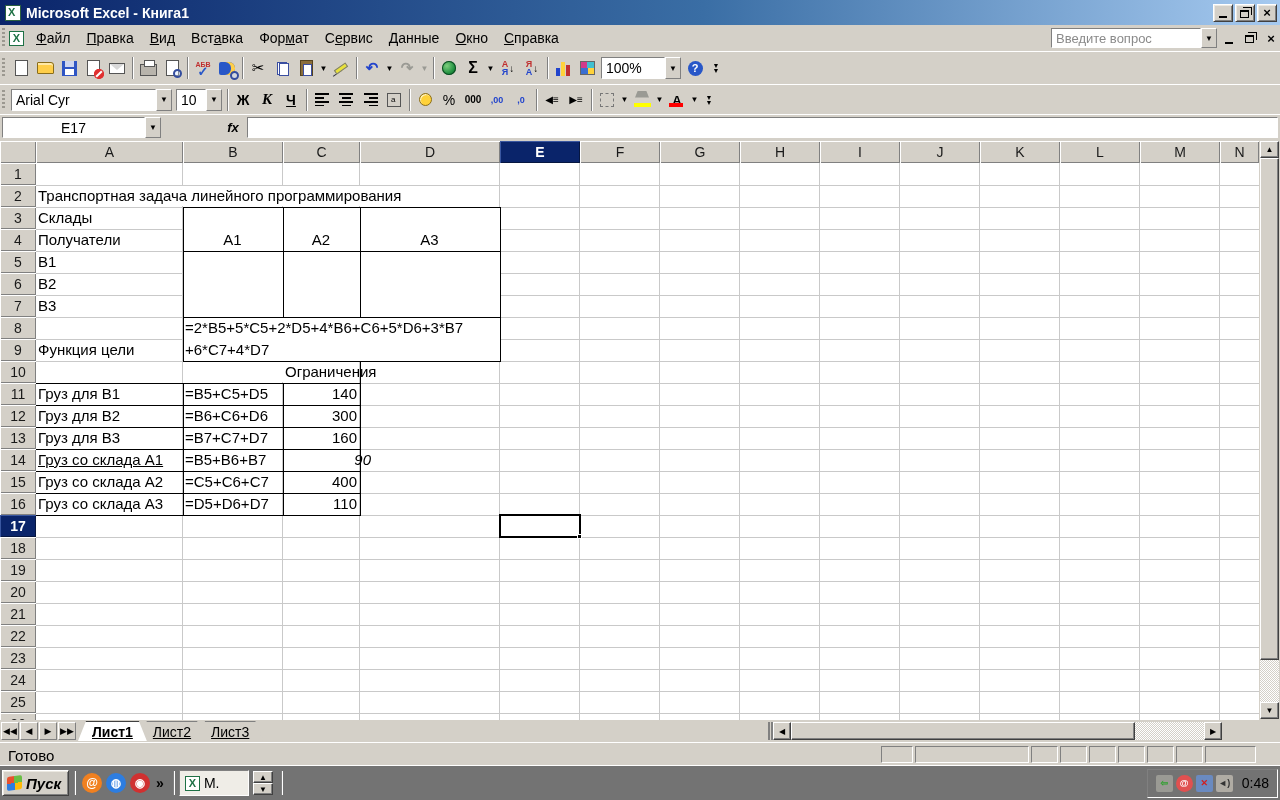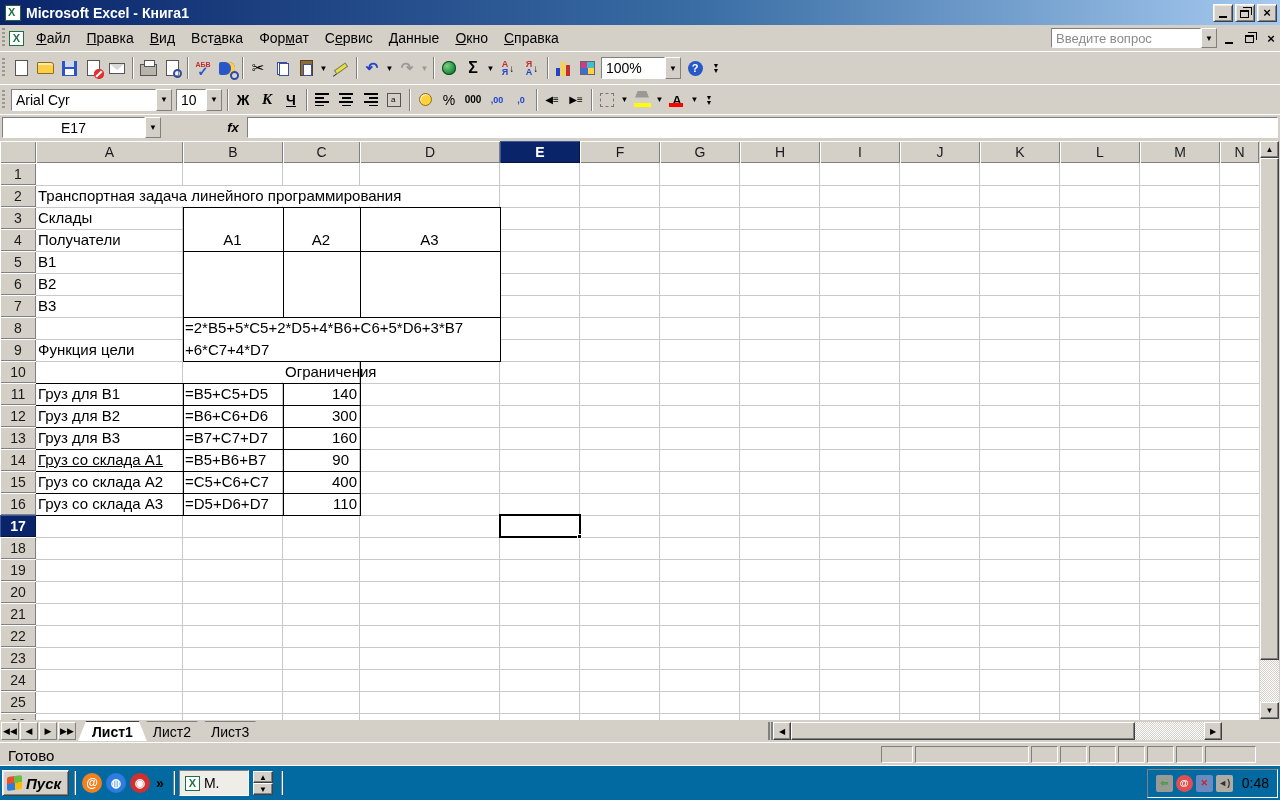--- a/index.html
+++ b/index.html
@@ -98,31 +98,31 @@
 
   
   .stipple { background-image:conic-gradient(#fff 25%, #d4d0c8 0 50%, #fff 0 75%, #d4d0c8 0); background-size:2px 2px; }
   .scroll-btn { background:#d4d0c8; border:1px solid; border-color:#fff #404040 #404040 #fff; box-shadow:inset -1px -1px 0 #808080; display:flex; align-items:center; justify-content:center; font-size:8px; color:#000; }
   .scroll-thumb { background:#d4d0c8; border:1px solid; border-color:#fff #404040 #404040 #fff; box-shadow:inset -1px -1px 0 #808080; }
   #vscroll { left:1259px; top:141px; width:21px; height:579px; background:#d4d0c8; }
 
   
   #tabrow { left:0; top:720px; width:1280px; height:22px; background:#d4d0c8; display:flex; align-items:center; }
   .tabnav { width:18px; height:18px; margin-left:1px; display:flex; align-items:center; justify-content:center; font-size:9px; background:#d4d0c8; border:1px solid; border-color:#fff #808080 #808080 #fff; }
-  .sheet-tab { height:20px; padding:0 14px; margin-left:-8px; display:flex; align-items:center; font-size:14px; clip-path:polygon(8px 0, calc(100% - 8px) 0, 100% 100%, 0 100%); background:#d4d0c8; border-top:1px solid #808080; color:#000; }
+  .sheet-tab { height:20px; padding:0 14px; margin-left:-8px; display:flex; align-items:center; font-size:14px; clip-path:polygon(8px 0, calc(100% - 8px) 0, 100% 100%, 0 100%); background:#d4d0c8; border-top:1px solid #808080; color:#000;text-decoration:underline; }
   .sheet-tab.active { background:#fff; font-weight:bold; z-index:3; border-top:1px solid #404040; }
   #tab-split { width:5px; height:18px; margin-left:auto; border-left:2px solid #808080; border-right:2px solid #808080; }
 
   
   #statusbar { left:0; top:742px; width:1280px; height:23px; background:#d4d0c8; border-top:1px solid #fff; }
   #status-text { left:8px; top:4px; font-size:15px; color:#000; }
   .status-pane { top:3px; height:17px; border:1px solid; border-color:#808080 #fff #fff #808080; }
 
   
-  #taskbar { left:0; top:765px; width:1280px; height:35px; background:#0369a1; border-top:1px solid #fff; display:flex; align-items:center; }
+  #taskbar { left:0; top:765px; width:1280px; height:35px; background:#737373; border-top:1px solid #fff; display:flex; align-items:center; }
   #start-btn { margin-left:2px; height:26px; padding:0 7px 0 4px; display:flex; align-items:center; gap:4px; font-size:15px; font-weight:bold; font-style:italic; }
   .winflag { width:15px; height:14px; display:inline-block; background:conic-gradient(#e8502d 0 25%, #6abe45 0 0); background:conic-gradient(from 0deg at 50% 50%, #6abe45 0 90deg, #ffba08 90deg 180deg, #2d7de0 180deg 270deg, #e8502d 270deg 360deg); transform:skewY(-8deg); border-radius:2px; }
   .tb-divider { width:1px; height:24px; background:#808080; box-shadow:1px 0 0 #fff; margin:0 5px; }
   .ql-icon { width:20px; height:20px; margin:0 2px; border-radius:50%; display:flex; align-items:center; justify-content:center; font-size:12px; font-weight:bold; color:#fff; }
   #task-button { height:26px; width:70px; display:flex; align-items:center; gap:4px; padding:0 5px; background:#efede7; border:1px solid; border-color:#808080 #fff #fff #808080; font-size:14px; }
   .xl-icon { width:15px; height:15px; background:#fff; border:1px solid #1e7145; display:inline-flex; align-items:center; justify-content:center; color:#1e7145; font-size:11px; font-weight:bold; }
   #tb-spinner { display:flex; flex-direction:column; margin-left:4px; }
   #tb-spinner .scroll-btn { width:20px; height:12px; }
   #tray { margin-left:auto; margin-right:2px; height:29px; display:flex; align-items:center; gap:3px; padding:0 8px; border:1px solid; border-color:#808080 #fff #fff #808080; }
   .tray-icon { width:17px; height:17px; display:inline-flex; align-items:center; justify-content:center; font-size:11px; font-weight:bold; }
@@ -492,21 +492,21 @@
       <div class="celltext abs" style="left: 185px; top: 243px; width: 95px; height: 20px; text-align: left;">=B5+C5+D5</div>
       <div class="celltext abs" style="left: 285px; top: 243px; width: 72px; height: 20px; text-align: right;">140</div>
       <div class="celltext abs" style="left: 38px; top: 265px; width: 142px; height: 20px; text-align: left;">Груз для В2</div>
       <div class="celltext abs" style="left: 185px; top: 265px; width: 95px; height: 20px; text-align: left;">=B6+C6+D6</div>
       <div class="celltext abs" style="left: 285px; top: 265px; width: 72px; height: 20px; text-align: right;">300</div>
       <div class="celltext abs" style="left: 38px; top: 287px; width: 142px; height: 20px; text-align: left;">Груз для В3</div>
       <div class="celltext abs" style="left: 185px; top: 287px; width: 95px; height: 20px; text-align: left;">=B7+C7+D7</div>
       <div class="celltext abs" style="left: 285px; top: 287px; width: 72px; height: 20px; text-align: right;">160</div>
       <div class="celltext abs" style="left: 38px; top: 309px; width: 142px; height: 20px; text-align: left; text-decoration: underline;">Груз со склада А1</div>
       <div class="celltext abs" style="left: 185px; top: 309px; width: 95px; height: 20px; text-align: left;">=B5+B6+B7</div>
-      <div class="celltext abs" style="left: 277px; top: 309px; width: 72px; height: 20px; text-align: right;">90</div>
+      <div class="celltext abs" style="left: 299px; top: 309px; width: 72px; height: 20px; text-align: right; font-style: italic;">90</div>
       <div class="celltext abs" style="left: 38px; top: 331px; width: 142px; height: 20px; text-align: left;">Груз со склада А2</div>
       <div class="celltext abs" style="left: 185px; top: 331px; width: 95px; height: 20px; text-align: left;">=C5+C6+C7</div>
       <div class="celltext abs" style="left: 285px; top: 331px; width: 72px; height: 20px; text-align: right;">400</div>
       <div class="celltext abs" style="left: 38px; top: 353px; width: 142px; height: 20px; text-align: left;">Груз со склада А3</div>
       <div class="celltext abs" style="left: 185px; top: 353px; width: 95px; height: 20px; text-align: left;">=D5+D6+D7</div>
       <div class="celltext abs" style="left: 285px; top: 353px; width: 72px; height: 20px; text-align: right;">110</div>
       <div class="abs" id="active-cell" style="left: 499px; top: 373px; width: 82px; height: 24px;">
         <div class="abs" id="fill-handle" style="right: -3px; bottom: -3px;"></div>
       </div>
     </div>

